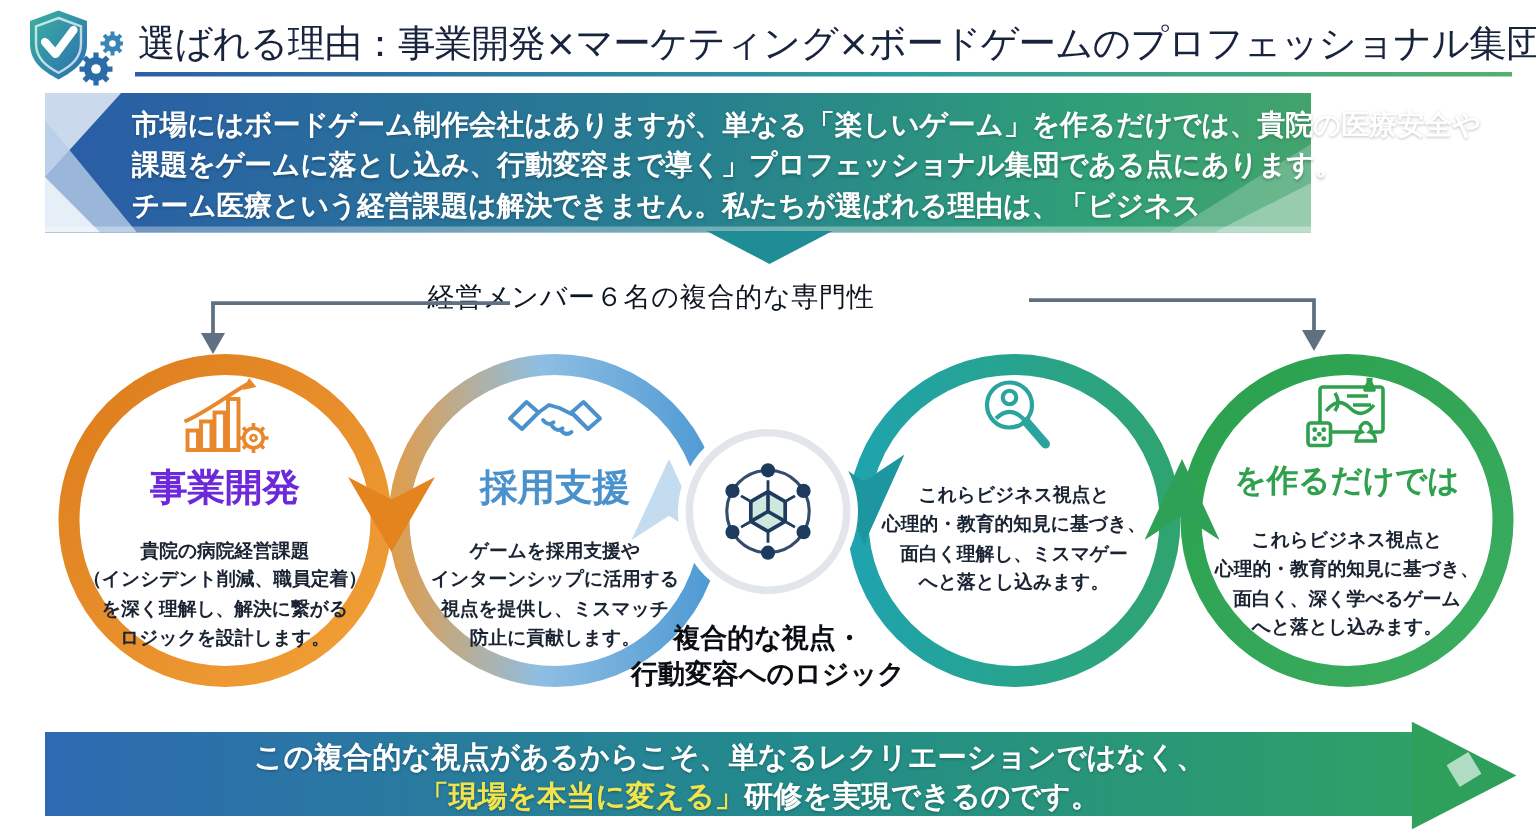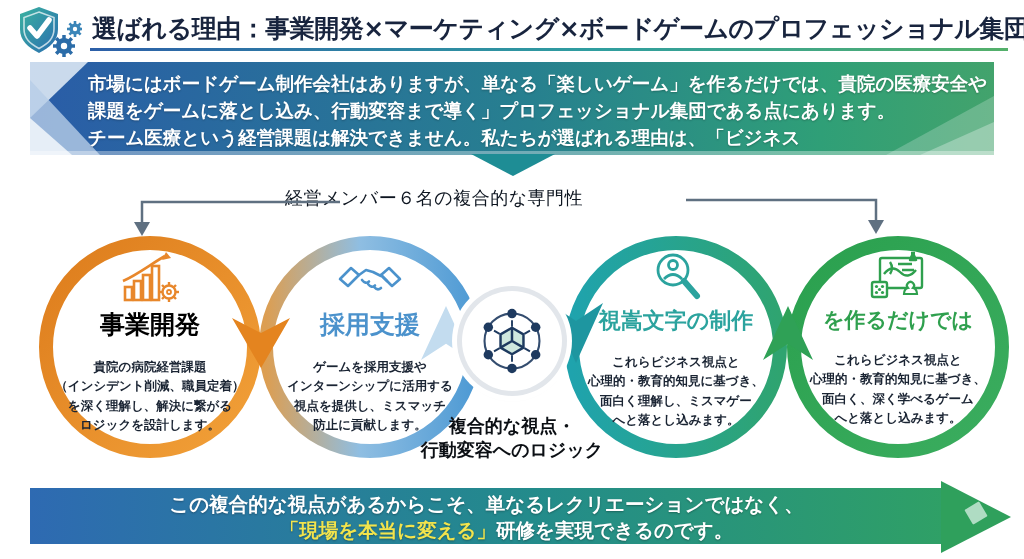--- a/index.html
+++ b/index.html
@@ -4,29 +4,29 @@
 <style>
   html,body{margin:0;padding:0;background:#ffffff;}
   #stage{
     position:relative;width:1024px;height:559px;overflow:hidden;background:#ffffff;
     font-family:"DejaVu Sans","Liberation Sans",sans-serif;
   }
   
   .header-icon{position:absolute;left:12px;top:5px;width:70px;height:54px;}
   .header-title{
     position:absolute;left:92px;top:12px;width:920px;
-    font-size:25px;font-weight:700;color:#18243E;letter-spacing:-0.5px;white-space:nowrap;
+    font-size:25px;font-weight:400;color:#18243E;letter-spacing:-0.5px;white-space:nowrap;
   }
   .header-underline{
     position:absolute;left:90px;top:48px;width:918px;height:3px;
     background:linear-gradient(90deg,#2C5FA8,#2F9EA0 55%,#54B06A);
   }
   
   .intro-banner{
-    position:absolute;left:30px;top:62px;width:964px;height:93px;
+    position:absolute;left:30px;top:62px;width:844px;height:93px;
     background:linear-gradient(93deg,#2A5CA8 0%,#27808F 52%,#2F9F77 82%,#43A36C 100%);
   }
   .intro-facets{position:absolute;left:0;top:0;width:100%;height:100%;}
   .intro-text{position:absolute;left:58px;top:8px;}
   .intro-line{font-size:18.5px;line-height:27px;font-weight:700;color:#ffffff;white-space:nowrap;
     text-shadow:0 1px 2px rgba(0,0,0,.25);}
   .intro-pointer{
     position:absolute;left:471px;top:154px;width:84px;height:22px;background:#1E8D95;
     clip-path:polygon(0 0,100% 0,50% 100%);
   }
@@ -53,21 +53,21 @@
   .arrow3{left:549px;top:303px;width:54px;height:60px;background:#1E96A0;}
   .arrow4{left:763px;top:306px;width:50px;height:54px;background:#2FA156;}
   
   .circle-content{position:absolute;z-index:4;text-align:center;}
   .cc1{left:30px;top:250px;width:240px;}
   .cc2{left:260px;top:250px;width:220px;}
   .cc3{left:566px;top:248px;width:220px;}
   .cc4{left:788px;top:248px;width:220px;}
   .circle-icon{height:56px;display:flex;align-items:center;justify-content:center;}
   .circle-title{font-weight:700;margin-top:2px;white-space:nowrap;}
-  .cc1 .circle-title{font-size:25px;color:#000000;}
+  .cc1 .circle-title{font-size:25px;color:#6d28d9;}
   .cc2 .circle-title{font-size:25px;color:#4B92CC;}
   .cc3 .circle-title{font-size:22px;color:#2BA39E;}
   .cc4 .circle-title{font-size:21px;color:#2FA04E;}
   .circle-body{margin-top:16px;font-size:12.5px;line-height:1.55;font-weight:700;color:#1A2433;}
   .circle-body div{white-space:nowrap;}
   
   .hub-circle{
     position:absolute;left:462px;top:291px;width:100px;height:100px;border-radius:50%;
     background:#ffffff;z-index:3;
     box-shadow:0 0 0 5px #E2E6EB,0 0 0 10px #ffffff,0 3px 8px rgba(0,0,0,.15);
@@ -261,21 +261,20 @@
     <div class="circle-icon">
       <svg width="58" height="54" viewBox="0 0 58 54">
         <g fill="none" stroke="#2BA39E" stroke-width="2.8">
           <circle cx="26" cy="21" r="15"></circle>
           <circle cx="26" cy="16" r="4.5"></circle>
           <path d="M17 30 q9 -9 18 0"></path>
         </g>
         <line x1="37" y1="32" x2="50" y2="47" stroke="#2BA39E" stroke-width="6" stroke-linecap="round"></line>
       </svg>
     </div>
-    <div class="circle-title">視嵩文字の制作</div>
     <div class="circle-body">
       <div>これらビジネス視点と</div>
       <div>心理的・教育的知見に基づき、</div>
       <div>面白く理解し、ミスマゲー</div>
       <div>へと落とし込みます。</div>
     </div>
   </div>
 
   <div class="circle-content cc4">
     <div class="circle-icon">

